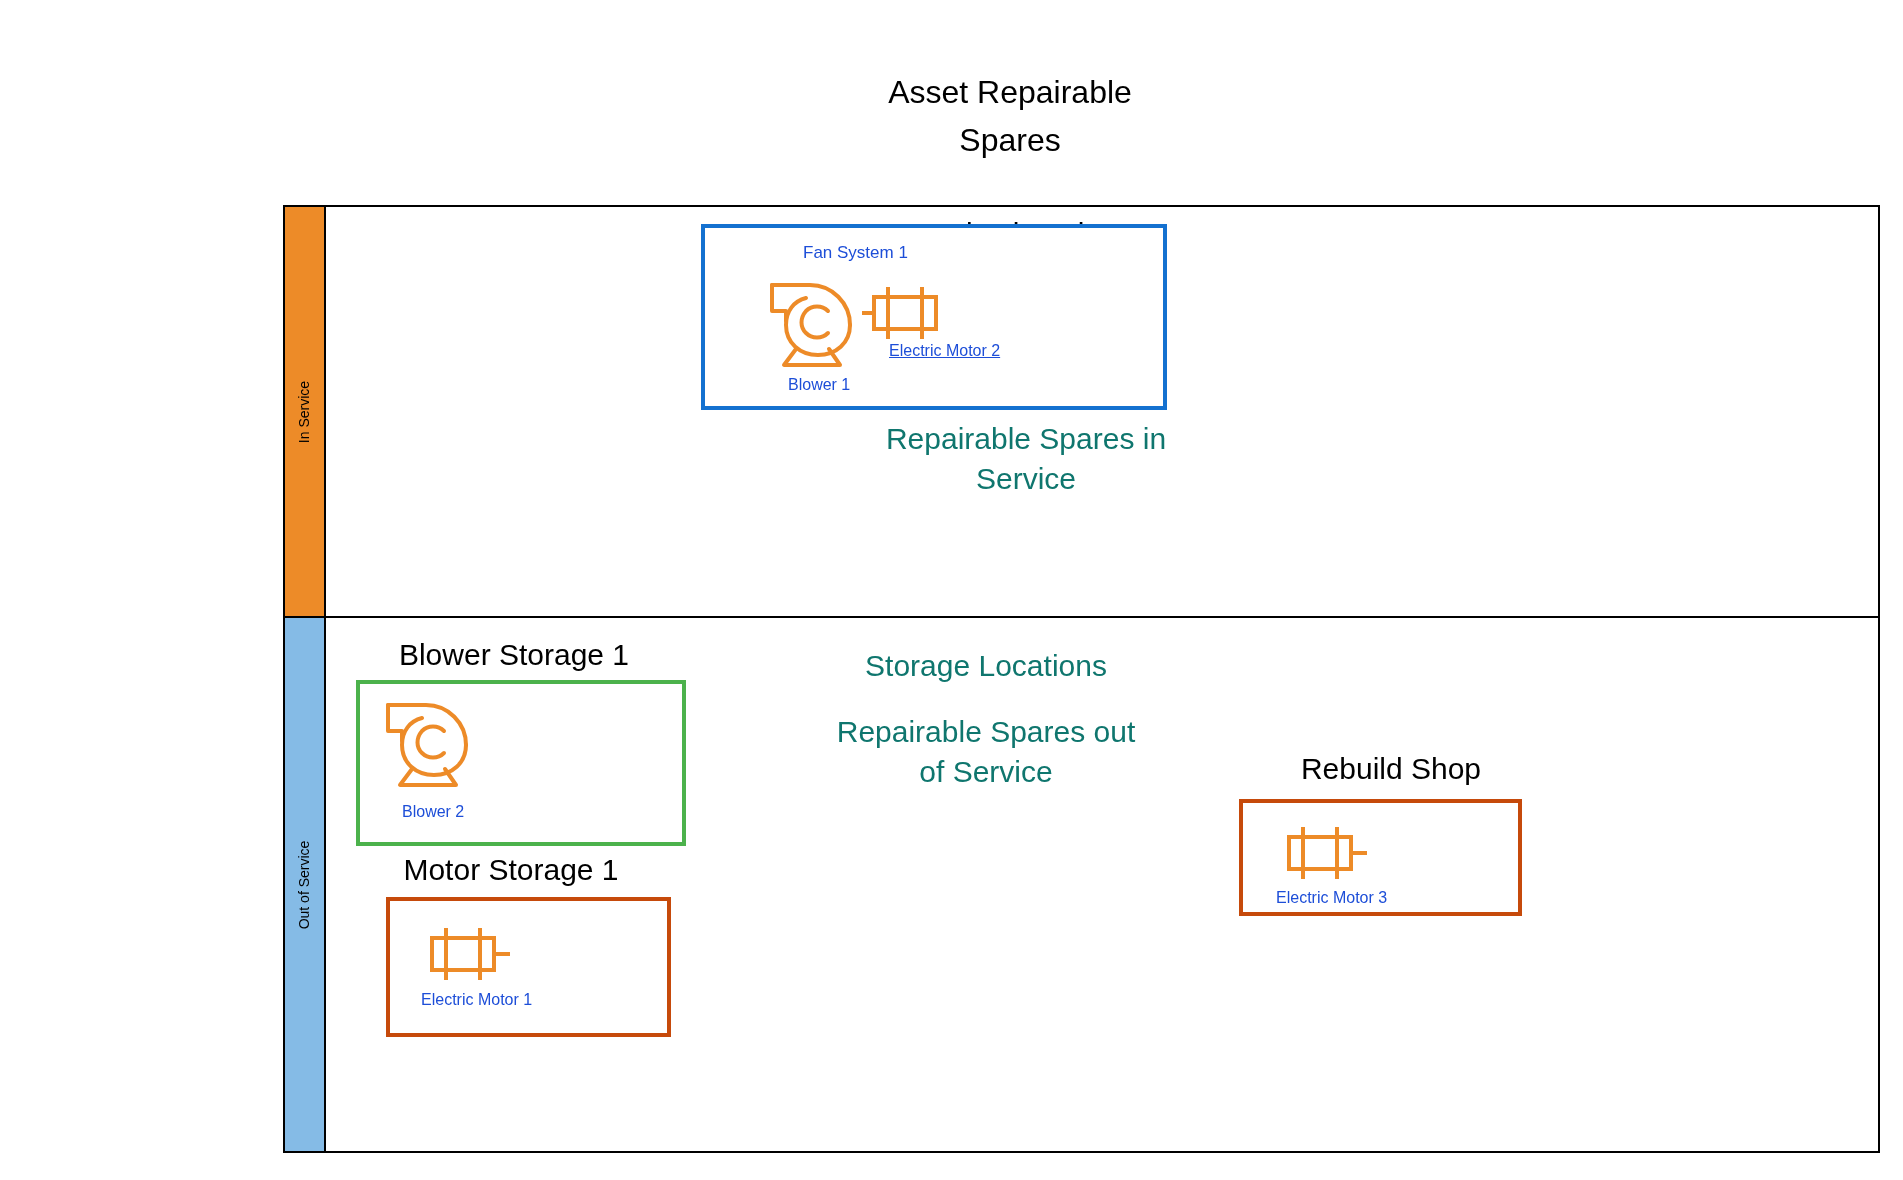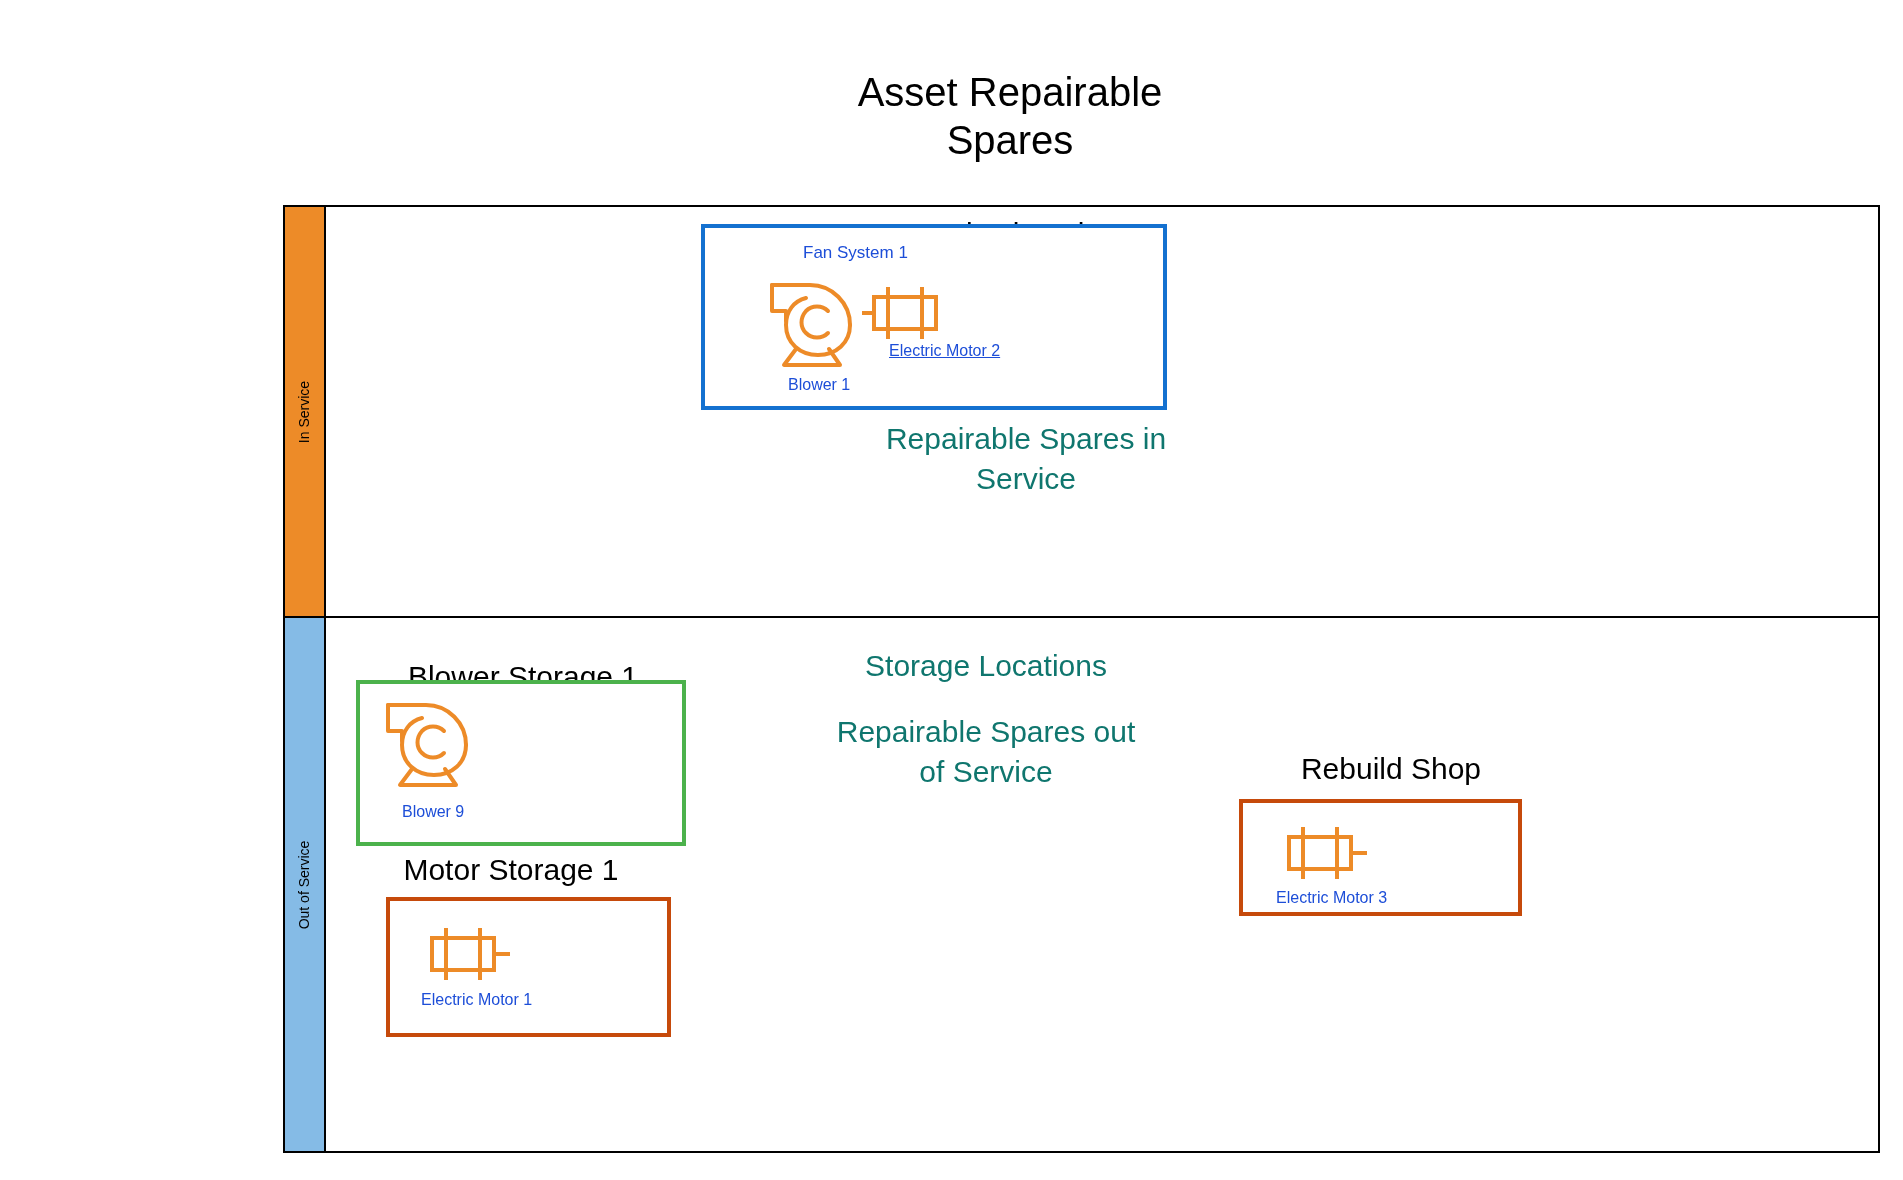--- a/index.html
+++ b/index.html
@@ -20,21 +20,21 @@
     overflow: hidden;
   }
 
   
   #diagram-title {
     position: absolute;
     left: 760px;
     top: 68px;
     width: 500px;
     text-align: center;
-    font-size: 40px;
+    font-size: 32px;
     line-height: 48px;
     color: #000000;
     white-space: pre-line;
   }
 
   
   #swimlane-frame {
     position: absolute;
     left: 283px;
     top: 205px;
@@ -190,37 +190,37 @@
     </div>
 
     <div class="lane" id="lane-out-of-service">
 
       <div class="lane-band" id="lane-band-out-of-service">
         <span class="lane-band-label">Out of Service</span>
       </div>
 
       <div class="lane-body">
 
-        <div class="group-heading" style="left:37px; top:18px; width:320px;margin-top:22px;">Blower Storage 1</div>
+        <div class="group-heading" style="left:28px; top:18px; width:320px;">Blower Storage 1</div>
 
         <div class="node-box green" style="left:30px; top:62px; width:330px; height:166px;"></div>
 
         <div class="icon-wrap" style="left:56px; top:79px;">
           <svg width="100" height="90" viewBox="0 0 100 90">
             <g fill="none" stroke="#ED8B28" stroke-width="4" stroke-linecap="round" stroke-linejoin="round">
               <path d="M6 8 H44 C66 8 84 26 84 48"></path>
               <path d="M6 8 V34 H20 V44"></path>
               <path d="M84 48 C84 66 70 78 52 78 C34 78 20 66 20 48 C20 34 28 24 40 21"></path>
               <path d="M62 34 C56 28 46 28 40 34 C34 41 34 50 40 56 C46 62 56 62 62 56"></path>
               <path d="M30 72 L18 88 H74 L63 72"></path>
             </g>
           </svg>
         </div>
 
-        <div class="inner-label" style="left:76px; top:184px;">Blower 9</div>
+        <div class="inner-label" style="left:76px; top:184px;">Blower 2</div>
 
         <div class="group-heading" style="left:25px; top:233px; width:320px;">Motor Storage 1</div>
 
         <div class="node-box rust" style="left:60px; top:279px; width:285px; height:140px;"></div>
 
         <div class="icon-wrap" style="left:100px; top:308px;">
           <svg width="86" height="56" viewBox="0 0 86 56">
             <g fill="none" stroke="#ED8B28" stroke-width="4" stroke-linecap="butt">
               <rect x="6" y="12" width="62" height="32"></rect>
               <line x1="20" y1="2" x2="20" y2="54"></line>

